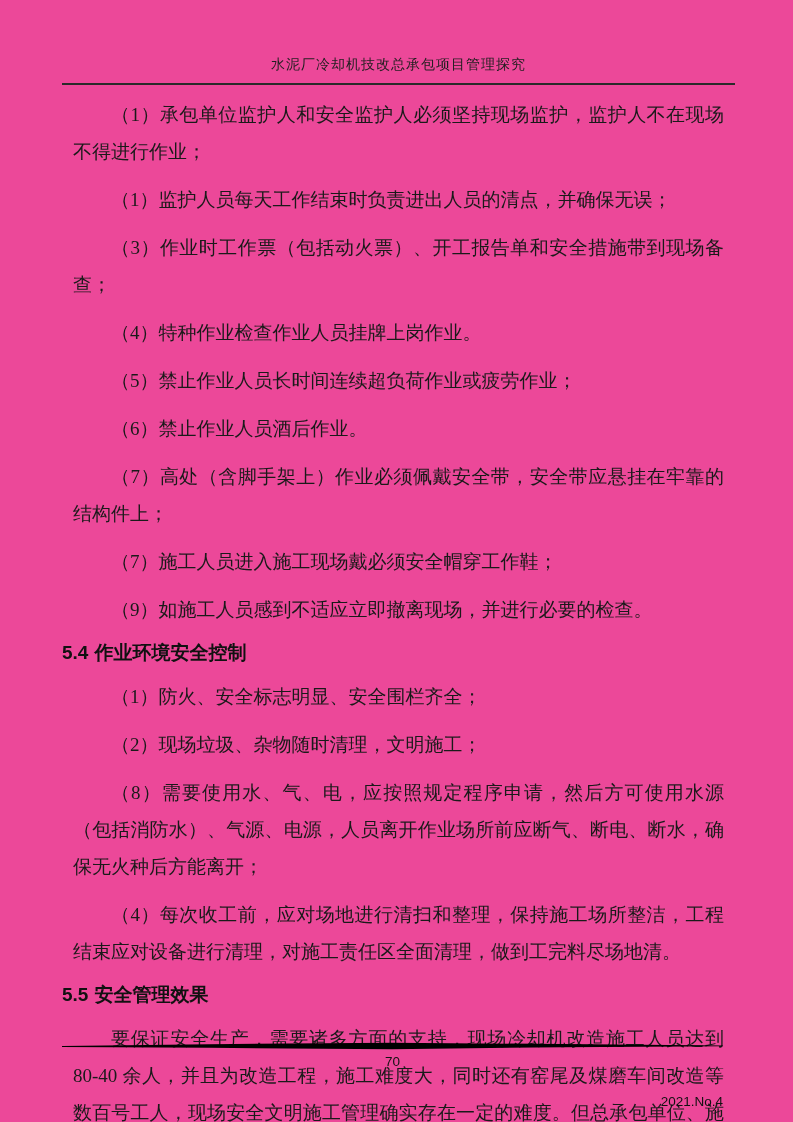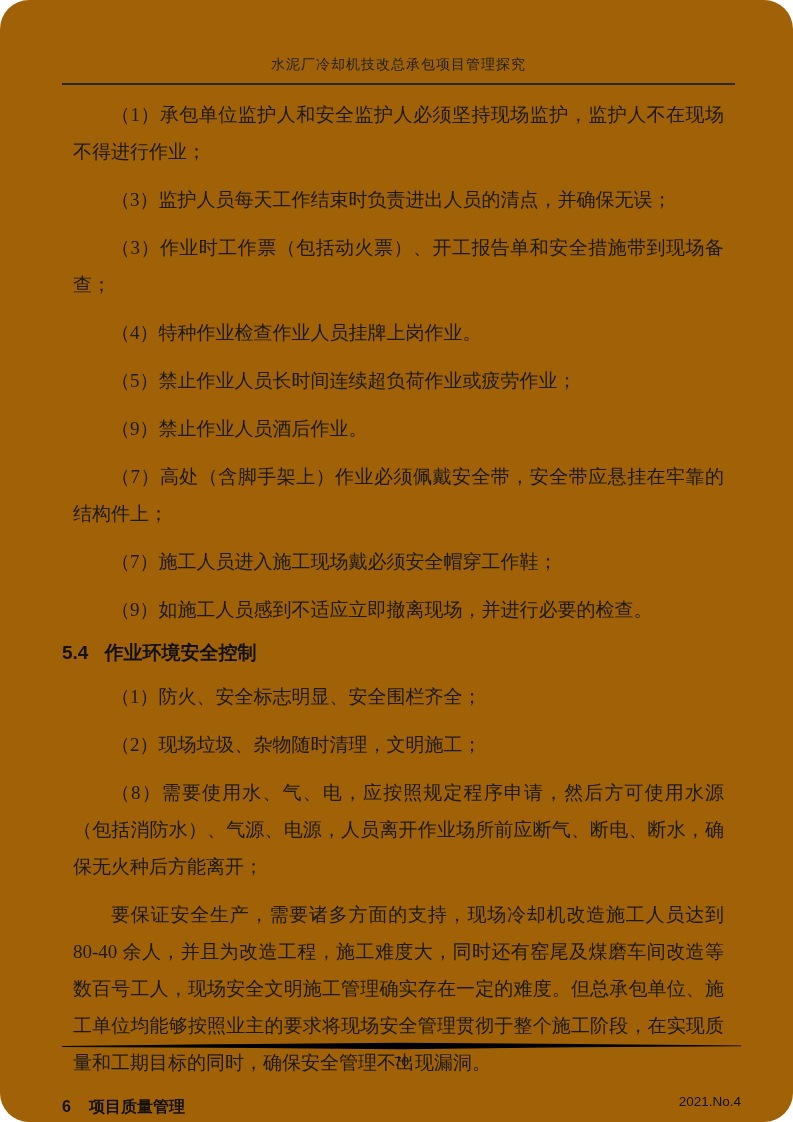--- a/index.html
+++ b/index.html
@@ -1,25 +1,24 @@
 <!DOCTYPE html>
 <html><head>
 <meta charset="utf-8">
 <style>
   html, body { margin: 0; padding: 0; background: #ffffff; }
   .page {
     position: relative;
     width: 793px;
     height: 1122px;
-    background: #a16207;
+    background: #ec4899;
     color: #1a1a1a;
     font-family: "Liberation Serif", "DejaVu Serif", serif;
     overflow: hidden;
     margin: 0 auto;
-    border-radius: 29px;
   }
   .inner { padding: 0 58px 0 62px; }
 
   
   .doc-header { padding-top: 54px; }
   .doc-header .running-title {
     text-align: center;
     font-size: 14px;
     line-height: 22px;
     letter-spacing: 1px;
@@ -47,33 +46,33 @@
   h2.sec, h2.chap {
     font-family: "Liberation Sans", "DejaVu Sans", sans-serif;
     font-weight: bold;
     color: #111111;
   }
   h2.sec {
     font-size: 19px;
     line-height: 28px;
     margin: 4px 0 2px 0;
   }
-  h2.sec .num { margin-right: 16px; }
+  h2.sec .num { margin-right: 6px; }
   h2.chap {
     font-size: 16px;
     line-height: 30px;
     margin: 6px 0 0 0;
   }
   h2.chap .num { margin-right: 18px; }
 
   
   .doc-footer {
     position: absolute;
     left: 62px;
-    right: 52px;
+    right: 70px;
     top: 1042px;
   }
   .footer-rule svg { display: block; width: 100%; height: 8px; }
   .footer-row {
     position: relative;
     margin-top: 3px;
     font-family: "Liberation Sans", "DejaVu Sans", sans-serif;
     font-size: 13.5px;
     line-height: 18px;
     color: #111111;
@@ -93,37 +92,41 @@
   <div class="inner">
 
     <div class="doc-header">
       <div class="running-title">水泥厂冷却机技改总承包项目管理探究</div>
       <div class="header-rule"></div>
     </div>
 
     <div class="body-text">
 
       <p class="para">（1）承包单位监护人和安全监护人必须坚持现场监护，监护人不在现场不得进行作业；</p>
-      <p class="para">（3）监护人员每天工作结束时负责进出人员的清点，并确保无误；</p>
+      <p class="para">（1）监护人员每天工作结束时负责进出人员的清点，并确保无误；</p>
       <p class="para">（3）作业时工作票（包括动火票）、开工报告单和安全措施带到现场备查；</p>
       <p class="para">（4）特种作业检查作业人员挂牌上岗作业。</p>
       <p class="para">（5）禁止作业人员长时间连续超负荷作业或疲劳作业；</p>
-      <p class="para">（9）禁止作业人员酒后作业。</p>
+      <p class="para">（6）禁止作业人员酒后作业。</p>
       <p class="para">（7）高处（含脚手架上）作业必须佩戴安全带，安全带应悬挂在牢靠的结构件上；</p>
       <p class="para">（7）施工人员进入施工现场戴必须安全帽穿工作鞋；</p>
       <p class="para">（9）如施工人员感到不适应立即撤离现场，并进行必要的检查。</p>
 
       <h2 class="sec">
         <span class="num">5.4</span><span>作业环境安全控制</span>
       </h2>
 
       <p class="para">（1）防火、安全标志明显、安全围栏齐全；</p>
       <p class="para">（2）现场垃圾、杂物随时清理，文明施工；</p>
       <p class="para">（8）需要使用水、气、电，应按照规定程序申请，然后方可使用水源（包括消防水）、气源、电源，人员离开作业场所前应断气、断电、断水，确保无火种后方能离开；</p>
+      <p class="para">（4）每次收工前，应对场地进行清扫和整理，保持施工场所整洁，工程结束应对设备进行清理，对施工责任区全面清理，做到工完料尽场地清。</p>
 
+      <h2 class="sec">
+        <span class="num">5.5</span><span>安全管理效果</span>
+      </h2>
 
       <p class="para">要保证安全生产，需要诸多方面的支持，现场冷却机改造施工人员达到 80-40 余人，并且为改造工程，施工难度大，同时还有窑尾及煤磨车间改造等数百号工人，现场安全文明施工管理确实存在一定的难度。但总承包单位、施工单位均能够按照业主的要求将现场安全管理贯彻于整个施工阶段，在实现质量和工期目标的同时，确保安全管理不出现漏洞。</p>
 
       <h2 class="chap">
         <span class="num">6</span><span>项目质量管理</span>
       </h2>
 
     </div>
   </div>
 

